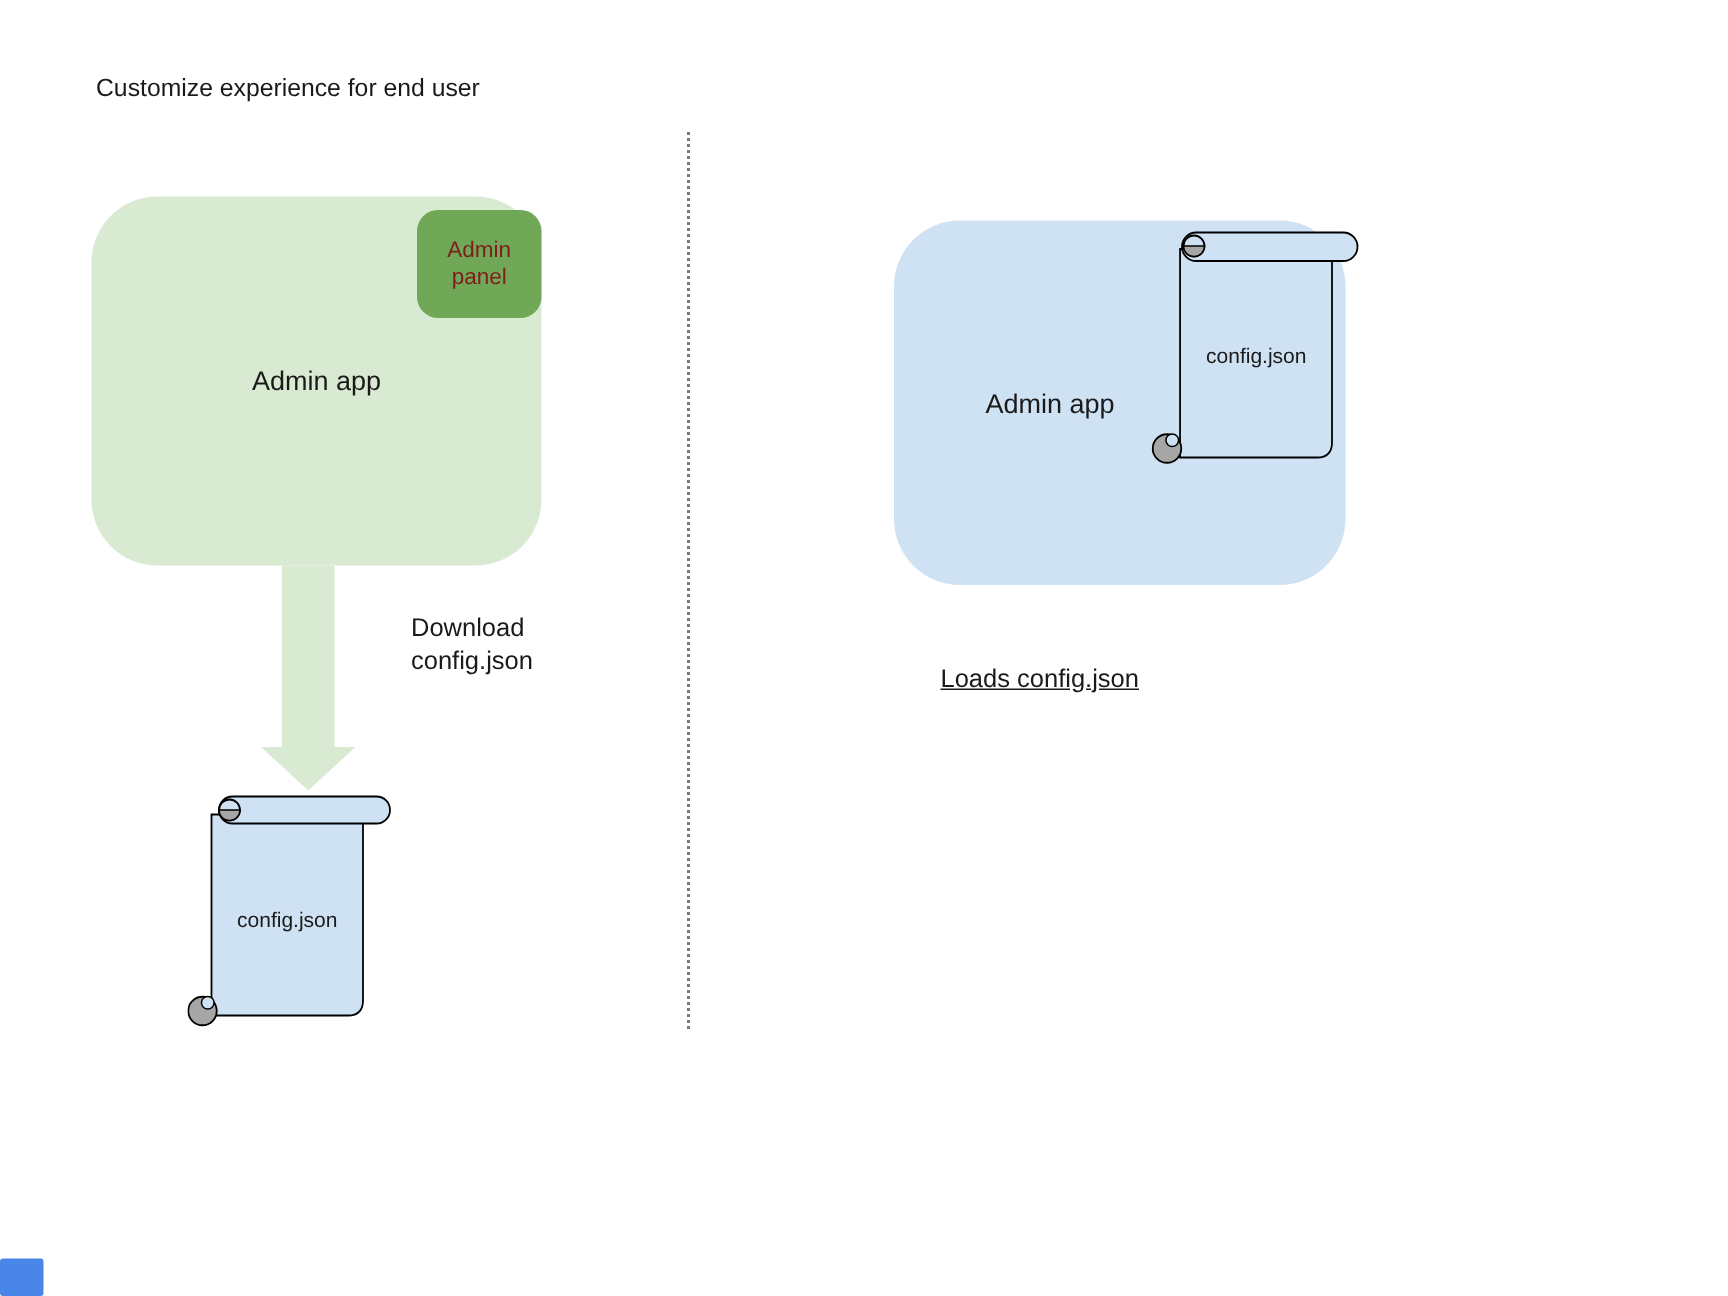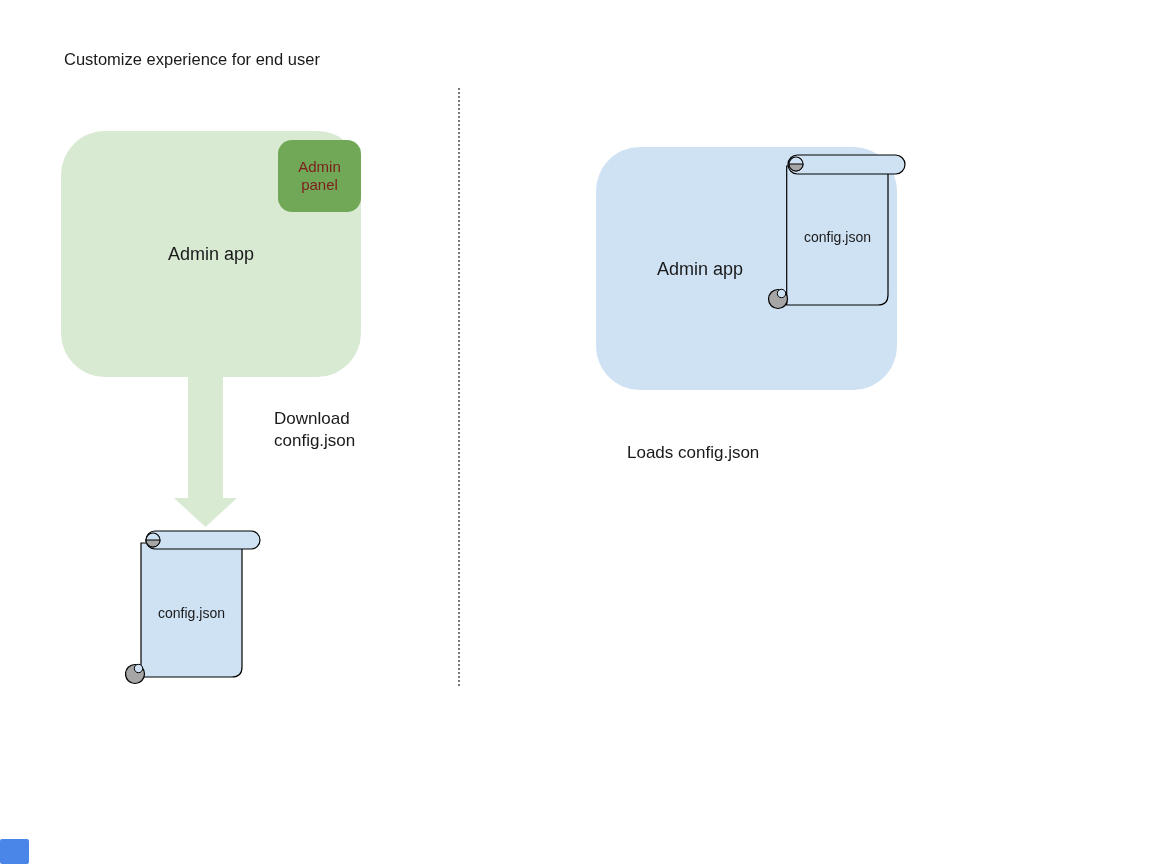--- a/index.html
+++ b/index.html
@@ -18,21 +18,21 @@
   }
   #demo-app-box{left:596px;top:147px;width:301px;height:243px;background:#cfe2f3;}
   .app-label{font-size:18px;text-align:center;}
   #admin-app-label{left:61px;top:244px;width:300px;}
   #demo-app-label{left:640px;top:259px;width:120px;}
   .file-label{font-size:14px;text-align:center;}
   #config-label-left{left:141px;top:605px;width:101px;}
   #config-label-right{left:787px;top:229px;width:101px;}
   #arrow-caption{left:250px;top:408px;font-size:17px;line-height:22px;margin-left:24px;}
   #arrow-caption span{display:block;}
-  #loads-caption{left:627px;top:443px;font-size:17px;}
+  #loads-caption{left:627px;top:443px;font-size:17px;text-decoration:underline;}
   #section-divider{
     left:458px;top:88px;height:598px;width:0;
     border-left:2px dotted #7a7a7a;
   }
   #corner-square{
     left:0;top:839px;width:29px;height:25px;background:#4a86e8;border-radius:2px;
   }
   svg{display:block;}
 </style>
 </head>

